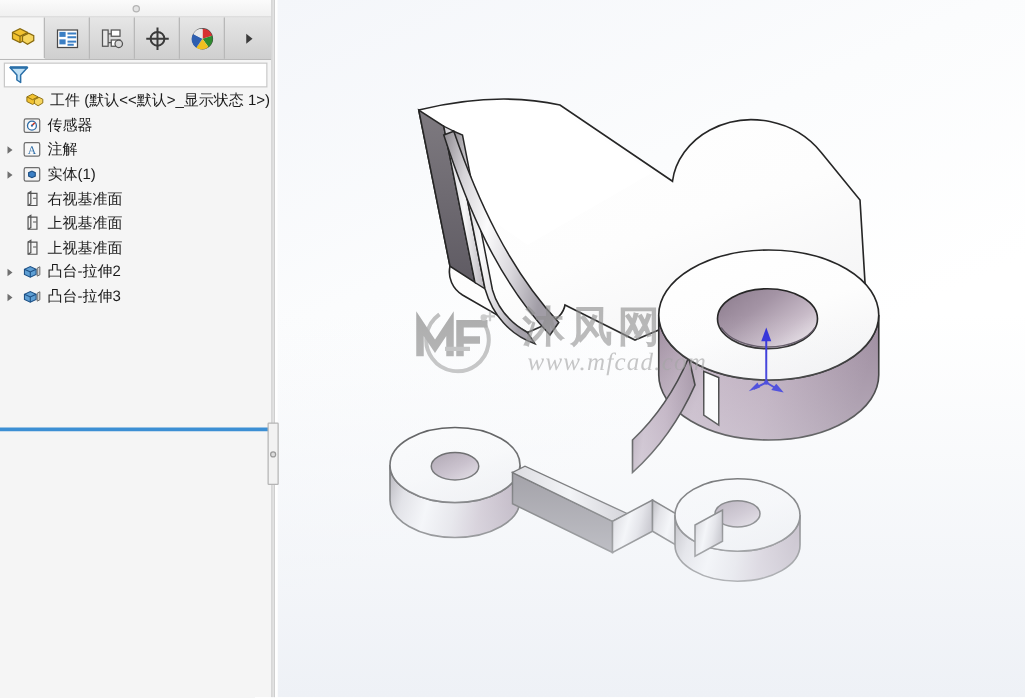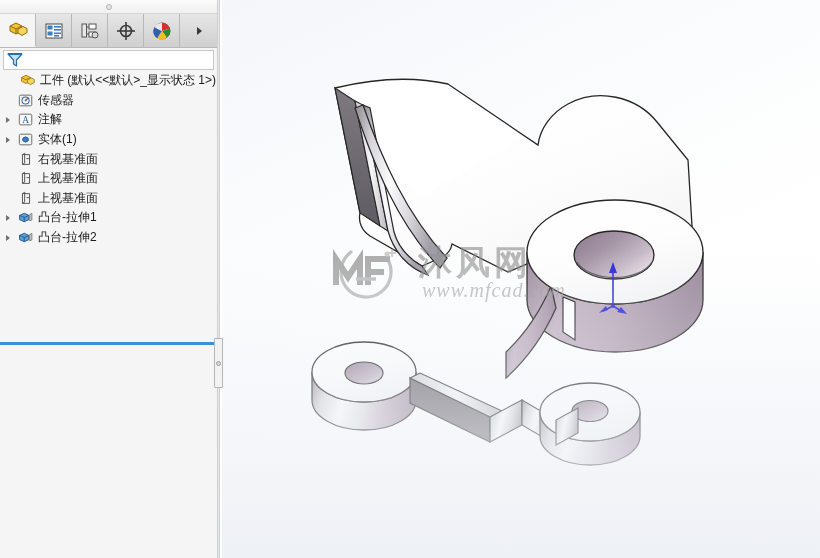--- a/index.html
+++ b/index.html
@@ -637,50 +637,50 @@
           <svg width="16" height="15" viewBox="0 0 18 16" xmlns="http://www.w3.org/2000/svg">
             <path d="M5,2.5 L13,2.5 L13,13.5 L5,13.5 Z" fill="none" stroke="#555" stroke-width="1.1"></path>
             <path d="M5,2.5 L7.5,1 L7.5,12 L5,13.5" fill="none" stroke="#555" stroke-width="1.1"></path>
             <path d="M9.5,7 L12.5,7" stroke="#555" stroke-width="1"></path>
           </svg>
         </span>
         <span class="lbl">上视基准面</span>
       </div>
 
 
+
       <div class="tree-row">
         <span class="arrow">
             <i></i>
           </span>
         <span class="ico">
           <svg width="17" height="15" viewBox="0 0 20 16" xmlns="http://www.w3.org/2000/svg">
             <path d="M3,10.5 L3,5.5 L8.5,3 L14,5.5 L14,10.5 L8.5,13 Z" fill="#5e9fd4" stroke="#1d4f84" stroke-width="1"></path>
             <path d="M3,5.5 L8.5,8 L14,5.5" fill="none" stroke="#1d4f84" stroke-width="1"></path>
             <path d="M8.5,8 L8.5,13" stroke="#1d4f84" stroke-width="1"></path>
             <path d="M15,12 L15,4.5 L17.5,3.2 L17.5,10.8 Z" fill="#cfcfcf" stroke="#6a6a6a" stroke-width=".9"></path>
           </svg>
         </span>
-        <span class="lbl">凸台-拉伸1</span>
+        <span class="lbl">凸台-拉伸2</span>
       </div>
 
       <div class="tree-row">
         <span class="arrow">
             <i></i>
           </span>
         <span class="ico">
           <svg width="17" height="15" viewBox="0 0 20 16" xmlns="http://www.w3.org/2000/svg">
             <path d="M3,10.5 L3,5.5 L8.5,3 L14,5.5 L14,10.5 L8.5,13 Z" fill="#5e9fd4" stroke="#1d4f84" stroke-width="1"></path>
             <path d="M3,5.5 L8.5,8 L14,5.5" fill="none" stroke="#1d4f84" stroke-width="1"></path>
             <path d="M8.5,8 L8.5,13" stroke="#1d4f84" stroke-width="1"></path>
             <path d="M15,12 L15,4.5 L17.5,3.2 L17.5,10.8 Z" fill="#cfcfcf" stroke="#6a6a6a" stroke-width=".9"></path>
           </svg>
         </span>
-        <span class="lbl">凸台-拉伸2</span>
-      </div>
-
+        <span class="lbl">凸台-拉伸3</span>
+      </div>
 
 
     </div>
 
     <div class="rollback"></div>
 
   </div>
 
   <div class="v-splitter"></div>
   <div class="v-grip">

